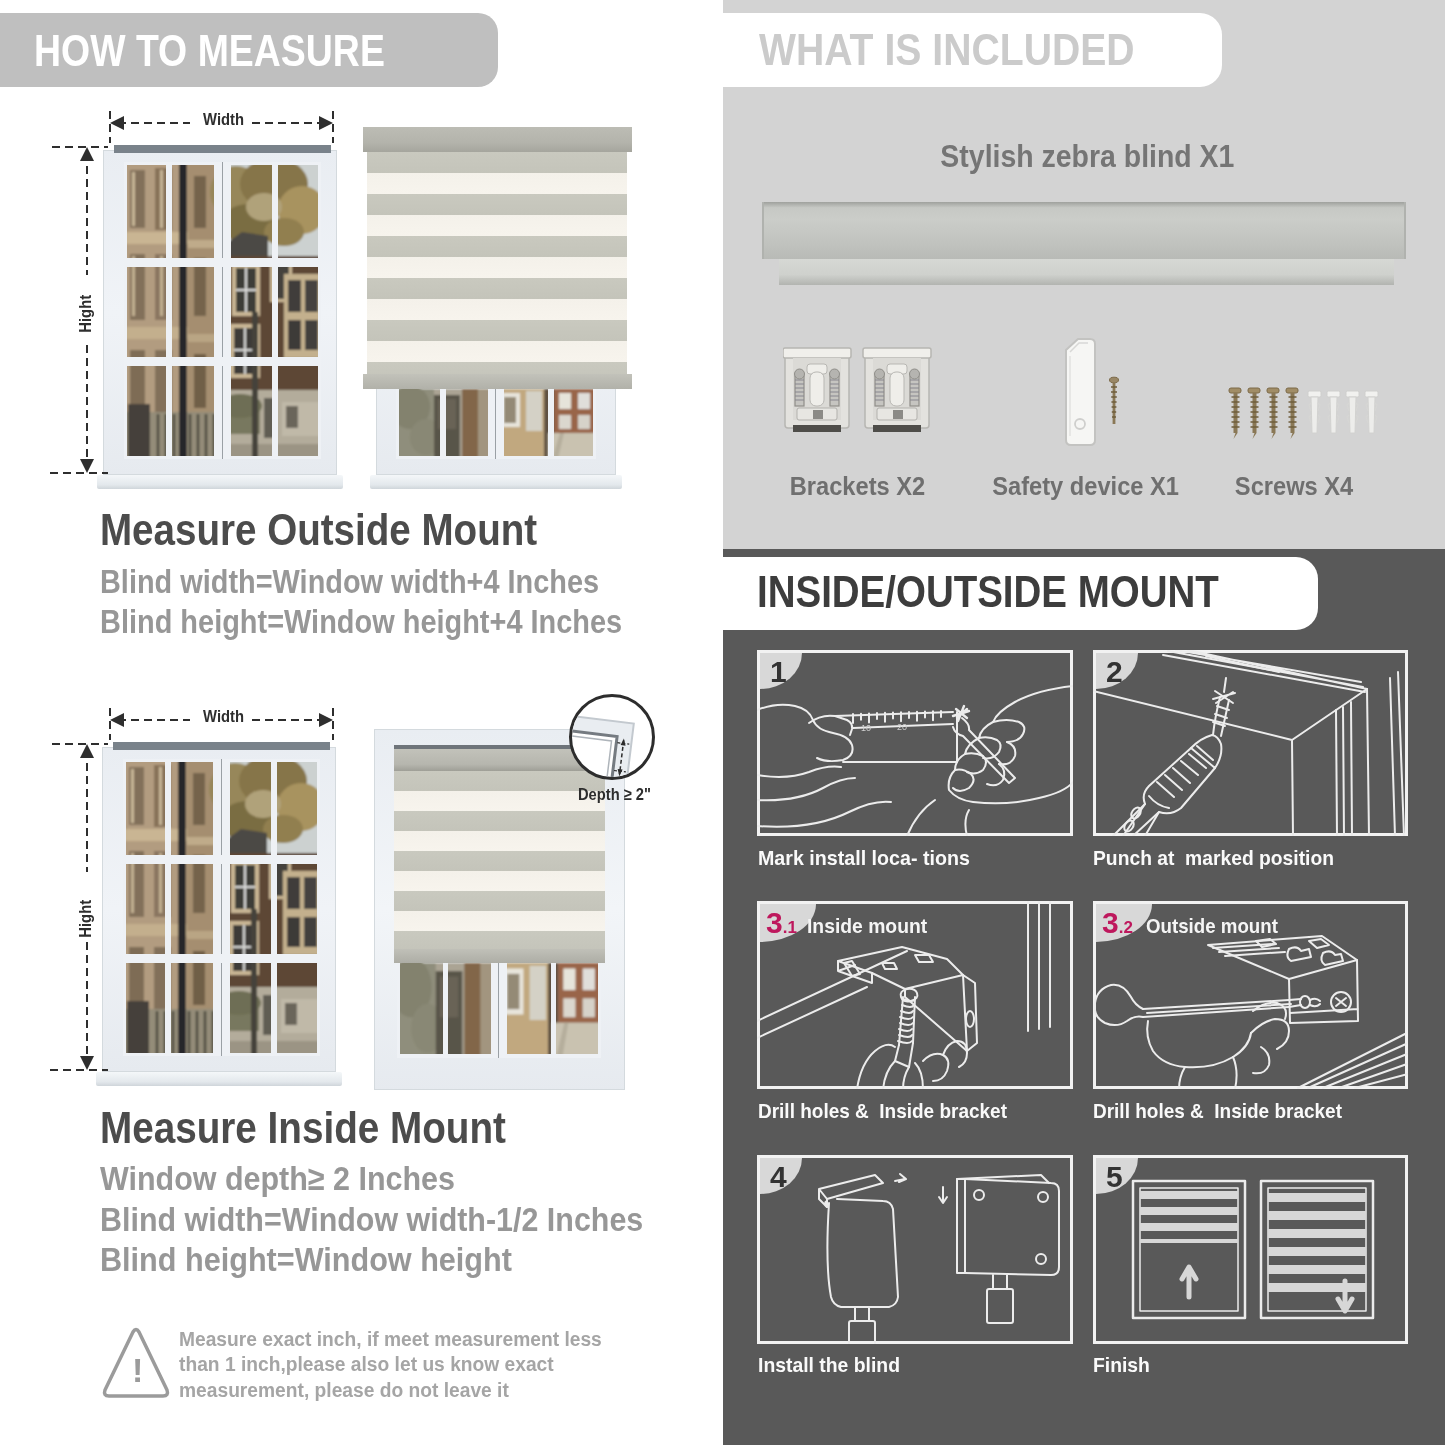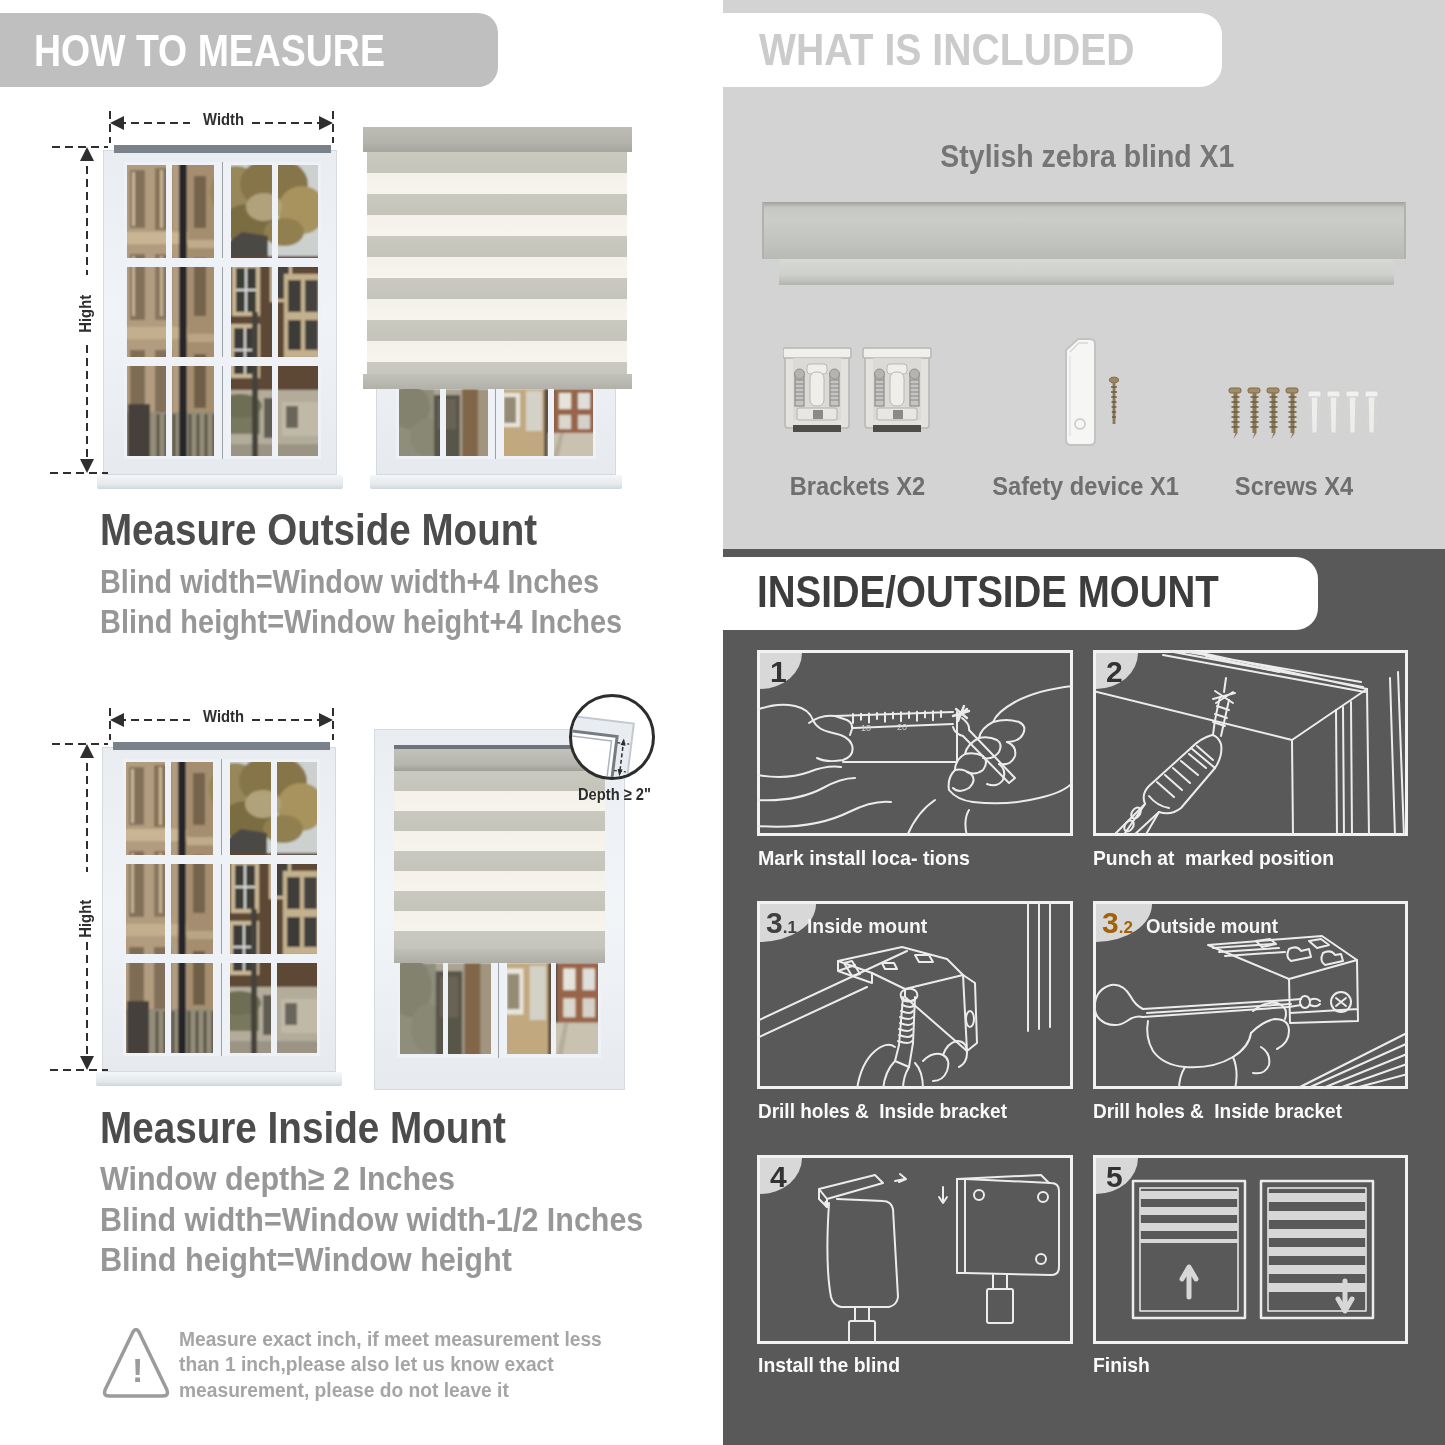--- a/index.html
+++ b/index.html
@@ -91,23 +91,23 @@
 <div class="abs" style="left:757px;top:901px;width:316px;height:188px;border:3px solid #f2f2f2;box-sizing:border-box;"></div>
 <div class="abs" style="left:1093px;top:901px;width:315px;height:188px;border:3px solid #f2f2f2;box-sizing:border-box;"></div>
 <div class="abs" style="left:757px;top:1155px;width:316px;height:189px;border:3px solid #f2f2f2;box-sizing:border-box;"></div>
 <div class="abs" style="left:1093px;top:1155px;width:315px;height:189px;border:3px solid #f2f2f2;box-sizing:border-box;"></div>
 
 <div class="abs" style="left:760px;top:653px;width:42px;height:36px;background:#d8d8d8;border-radius:0 0 100% 0;"></div>
 <div class="lt" style="left:770px;top:657px;font-size:30px;color:#333;">1</div>
 <div class="abs" style="left:1096px;top:653px;width:42px;height:36px;background:#d8d8d8;border-radius:0 0 100% 0;"></div>
 <div class="lt" style="left:1106px;top:657px;font-size:30px;color:#333;">2</div>
 <div class="abs" style="left:760px;top:904px;width:56px;height:38px;background:#d8d8d8;border-radius:0 0 100% 0;"></div>
-<div class="lt" style="left:766px;top:908px;font-size:30px;color:#404040;">3<span style="font-size:17px;">.1</span></div>
+<div class="lt" style="left:766px;top:908px;font-size:30px;color:#be185d;">3<span style="font-size:17px;">.1</span></div>
 <div class="abs" style="left:1096px;top:904px;width:56px;height:38px;background:#d8d8d8;border-radius:0 0 100% 0;"></div>
-<div class="lt" style="left:1102px;top:908px;font-size:30px;color:#a16207;">3<span style="font-size:17px;">.2</span></div>
+<div class="lt" style="left:1102px;top:908px;font-size:30px;color:#be185d;">3<span style="font-size:17px;">.2</span></div>
 <div class="abs" style="left:760px;top:1158px;width:42px;height:36px;background:#d8d8d8;border-radius:0 0 100% 0;"></div>
 <div class="lt" style="left:770px;top:1162px;font-size:30px;color:#333;">4</div>
 <div class="abs" style="left:1096px;top:1158px;width:42px;height:36px;background:#d8d8d8;border-radius:0 0 100% 0;"></div>
 <div class="lt" style="left:1106px;top:1162px;font-size:30px;color:#333;">5</div>
 
 <div class="lt" style="left:807px;top:915px;font-size:21px;color:#f5f5f5;transform:scaleX(0.92);">Inside mount</div>
 <div class="lt" style="left:1146px;top:915px;font-size:21px;color:#f5f5f5;transform:scaleX(0.89);">Outside mount</div>
 
 <div class="lt" style="left:758px;top:847px;font-size:21px;color:#fafafa;transform:scaleX(0.936);">Mark install loca- tions</div>
 <div class="lt" style="left:1093px;top:847px;font-size:21px;color:#fafafa;transform:scaleX(0.918);">Punch at&nbsp; marked position</div>

